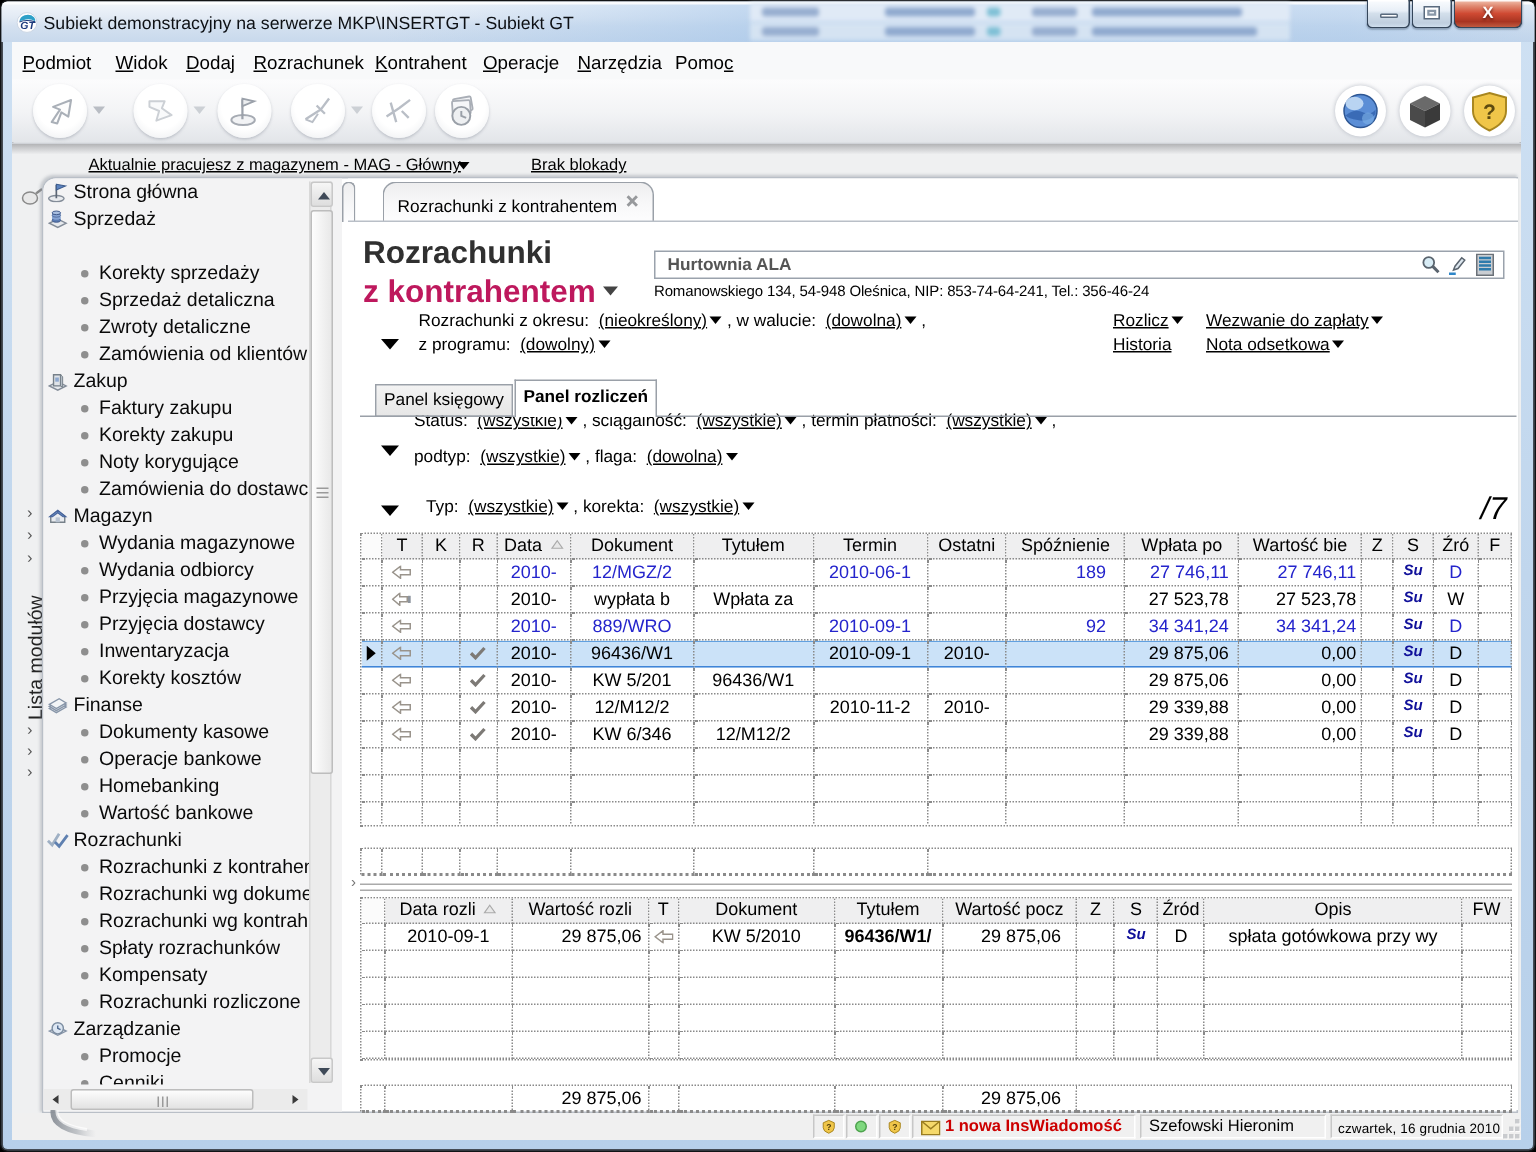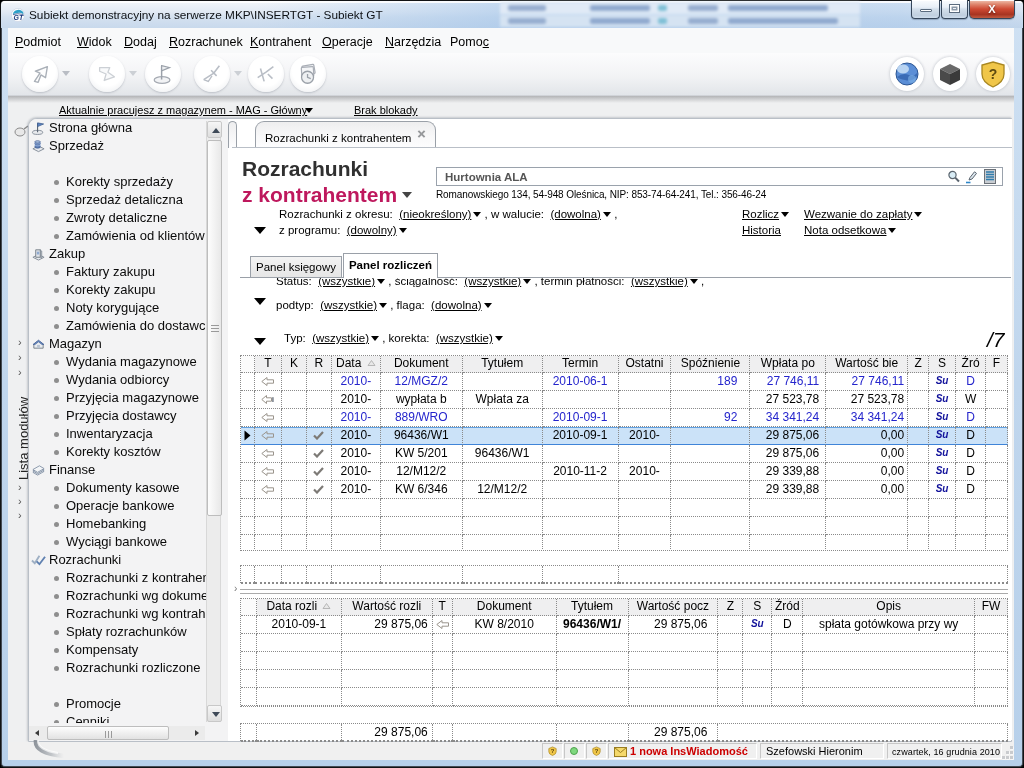--- a/index.html
+++ b/index.html
@@ -393,21 +393,21 @@
       <div class="titem sub" style="top:378px">
             <span class="bullet"></span>
             <span class="lbl">Operacje bankowe</span>
           </div>
       <div class="titem sub" style="top:396px">
             <span class="bullet"></span>
             <span class="lbl">Homebanking</span>
           </div>
       <div class="titem sub" style="top:414px">
             <span class="bullet"></span>
-            <span class="lbl">Wyciągi bankowe</span>
+            <span class="lbl">Wartość bankowe</span>
           </div>
       <div class="titem" style="top:432px">
             <svg class="gicon" viewBox="0 0 16 15">
               <path d="M1 8 L4 11 L9 3" fill="none" stroke="#9fb0c4" stroke-width="2"></path>
               <path d="M6 9 L9 12 L15 4" fill="none" stroke="#5f80b0" stroke-width="2"></path>
             </svg>
             <span class="lbl">Rozrachunki</span>
           </div>
       <div class="titem sub" style="top:450px">
             <span class="bullet"></span>
@@ -425,20 +425,28 @@
             <span class="bullet"></span>
             <span class="lbl">Spłaty rozrachunków</span>
           </div>
       <div class="titem sub" style="top:522px">
             <span class="bullet"></span>
             <span class="lbl">Kompensaty</span>
           </div>
       <div class="titem sub" style="top:540px">
             <span class="bullet"></span>
             <span class="lbl">Rozrachunki rozliczone</span>
+          </div>
+      <div class="titem" style="top:558px">
+            <svg class="gicon" viewBox="0 0 16 15">
+              <path d="M2 9 L8 6 L14 9 L8 12 Z" fill="#e6e9ed" stroke="#8795a8" stroke-width="1"></path>
+              <circle cx="8" cy="7" r="4" fill="#dce6f2" stroke="#7b8ca0" stroke-width="1"></circle>
+              <path d="M8 5 L8 7 L10 8" fill="none" stroke="#4f6a90" stroke-width="1"></path>
+            </svg>
+            <span class="lbl">Zarządzanie</span>
           </div>
       <div class="titem sub" style="top:576px">
             <span class="bullet"></span>
             <span class="lbl">Promocje</span>
           </div>
       <div class="titem sub" style="top:594px">
             <span class="bullet"></span>
             <span class="lbl">Cenniki</span>
           </div>
       </div>
@@ -804,21 +812,21 @@
           </div>
 <div class="trow">
             <div class="tc" style="width:16px;"></div>
             <div class="tc" style="width:85px;text-align:center;">2010-09-1</div>
             <div class="tc" style="width:91px;text-align:right;padding-right:4px;">29 875,06</div>
             <div class="tc" style="width:20px;">
               <div style="text-align:center"><svg width="13" height="9" viewBox="0 0 13 9" style="margin-top:4px">
                   <path d="M12.5 2.8 L6 2.8 L6 0.5 L0.8 4.5 L6 8.5 L6 6.2 L12.5 6.2 Z" fill="none" stroke="#9a948c" stroke-width="1"></path>
                 </svg></div>
             </div>
-            <div class="tc" style="width:104px;text-align:center;">KW 8/2010</div>
+            <div class="tc" style="width:104px;text-align:center;">KW 5/2010</div>
             <div class="tc" style="width:72px;text-align:center;font-weight:bold;">96436/W1/</div>
             <div class="tc" style="width:90px;text-align:right;padding-right:10px;">29 875,06</div>
             <div class="tc" style="width:25px;"></div>
             <div class="tc susm" style="width:29px;text-align:center;">Su</div>
             <div class="tc" style="width:31px;text-align:center;">D</div>
             <div class="tc" style="width:172px;">spłata gotówkowa przy wy</div>
             <div class="tc" style="width:33px;"></div>
           </div>
 <div class="trow">
             <div class="tc" style="width:16px;"></div>

